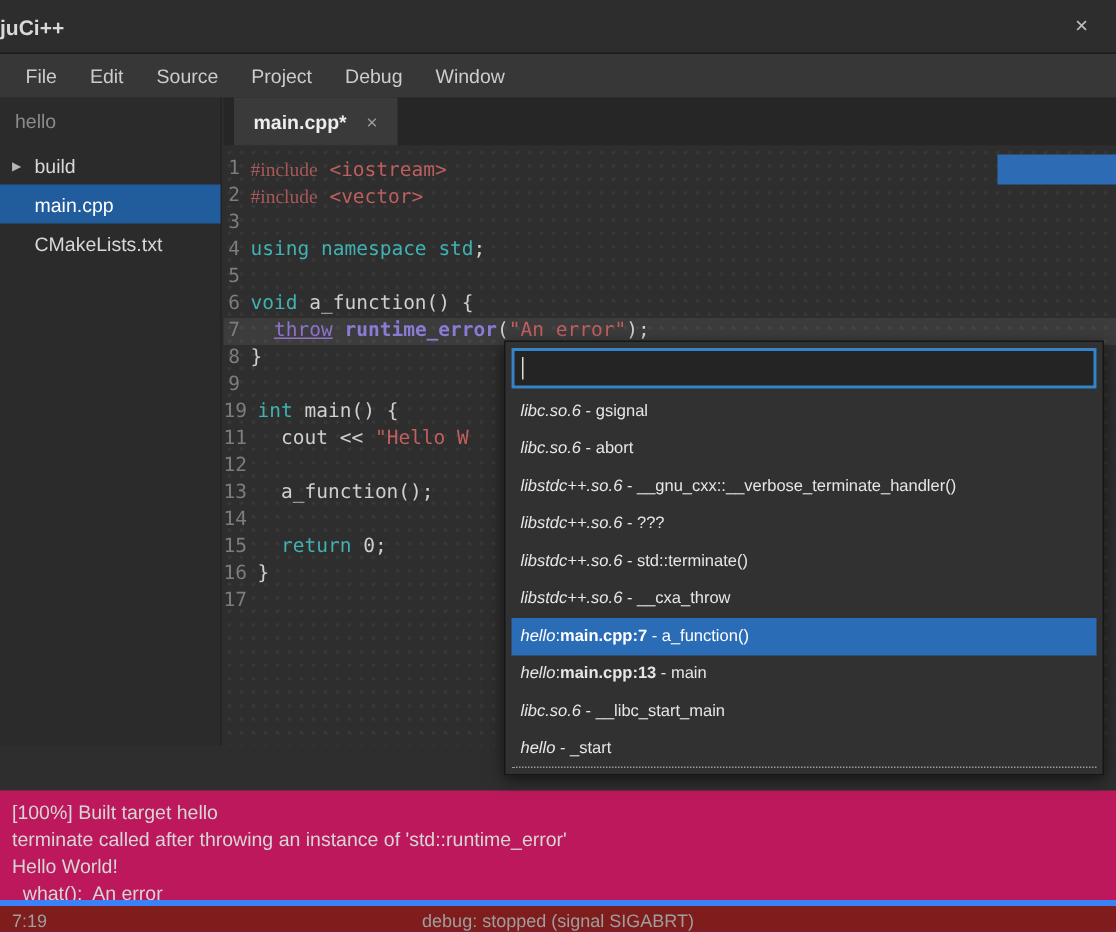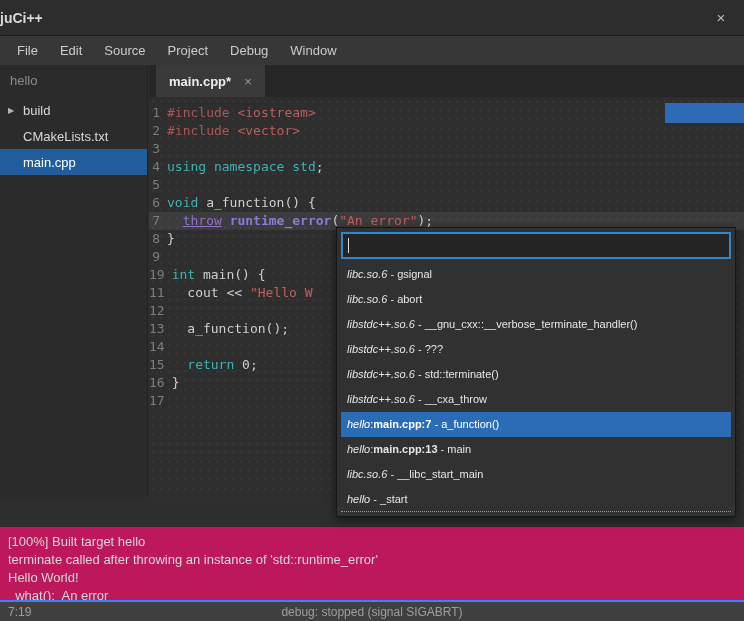--- a/index.html
+++ b/index.html
@@ -31,41 +31,41 @@
     background: #2e2e2e;
     background-image: radial-gradient(circle, rgba(255,255,255,0.05) 1px, transparent 1.2px);
     background-size: 8px 9px;
     font-family: "DejaVu Sans Mono", "Liberation Mono", monospace; font-size: 13px;
     padding-top: 7px; overflow: hidden;
   }
   .code-line { height: 18px; line-height: 18px; white-space: pre; display: flex; }
   .code-line.hl { background: rgba(255,255,255,0.07); }
   .line-num { flex: 0 0 18px; text-align: right; color: #7d7d7d; padding-right: 7px; }
   .line-text { color: #cfcfcf; }
-  .t-pp  { color: #a65959; }
+  .t-pp  { color: #a65959; font-family: Liberation Serif, serif; }
   .t-inc { color: #bd5f5f; }
   .t-kw  { color: #40b2b2; }
   .t-kw2 { color: #8f72cc; text-decoration: underline; }
   .t-err { color: #8a7cd6; font-weight: bold; }
   .t-str { color: #c25f5f; }
   .overview-thumb { position: absolute; top: 6px; right: 0; width: 79px; height: 20px; background: #2d6cb4; }
   
   .popup { position: absolute; left: 336px; top: 227px; width: 400px; background: #313131; border: 1px solid #161616; padding: 4px; box-shadow: 0 3px 10px rgba(0,0,0,0.55); z-index: 5; }
   .popup-input { height: 27px; background: #242424; border: 2px solid #3584c6; display: flex; align-items: center; padding-left: 5px; margin-bottom: 3px; }
   .caret { width: 1px; height: 15px; background: #dddddd; }
   .popup-row { height: 25px; line-height: 25px; padding: 0 6px; color: #e6e6e6; font-size: 11px; white-space: pre; overflow: hidden; }
   .popup-row.selected { background: #2a6cb5; color: #ffffff; }
   .popup-row:last-child { border-bottom: 1px dotted #9a9a9a; }
   .pi { font-style: italic; }
   .pb { font-weight: bold; }
   
   .output { position: absolute; left: 0; right: 0; top: 527px; height: 103px; background: #be185d; padding: 6px 8px; }
   .output-line { font-size: 13px; line-height: 18px; color: #d6d6d6; white-space: pre-wrap; }
   
-  .statusbar { position: absolute; left: 0; right: 0; bottom: 0; height: 21px; background: #404040; border-top: 2px solid #3b82f6; }
+  .statusbar { position: absolute; left: 0; right: 0; bottom: 0; height: 21px; background: #7f1d1d; border-top: 4px solid #3b82f6; }
   .status-left { position: absolute; left: 8px; top: 0; line-height: 20px; color: #9e9e9e; font-size: 12px; }
   .status-center { position: absolute; left: 0; right: 0; top: 0; line-height: 20px; text-align: center; color: #9e9e9e; font-size: 12px; }
 </style>
 </head>
 <body>
 
 <div class="titlebar">
   <div class="title">juCi++</div>
   <div class="close-btn">×</div>
 </div>
@@ -79,27 +79,27 @@
     <div class="menu-item">Window</div>
   </nav>
 
 <aside class="sidebar">
   <div class="project-label">hello</div>
   <div id="tree">
       <div class="tree-item">
         <span class="expander">▶</span>
         <span class="tree-label">build</span>
       </div>
+      <div class="tree-item selected">
+        <span class="expander"></span>
+        <span class="tree-label">main.cpp</span>
+      </div>
       <div class="tree-item">
         <span class="expander"></span>
         <span class="tree-label">CMakeLists.txt</span>
-      </div>
-      <div class="tree-item selected">
-        <span class="expander"></span>
-        <span class="tree-label">main.cpp</span>
       </div>
     </div>
 </aside>
 
 <div class="tabbar">
   <div class="tab">
     <span class="tab-label">main.cpp*</span>
     <span class="tab-close">×</span>
   </div>
 </div>

